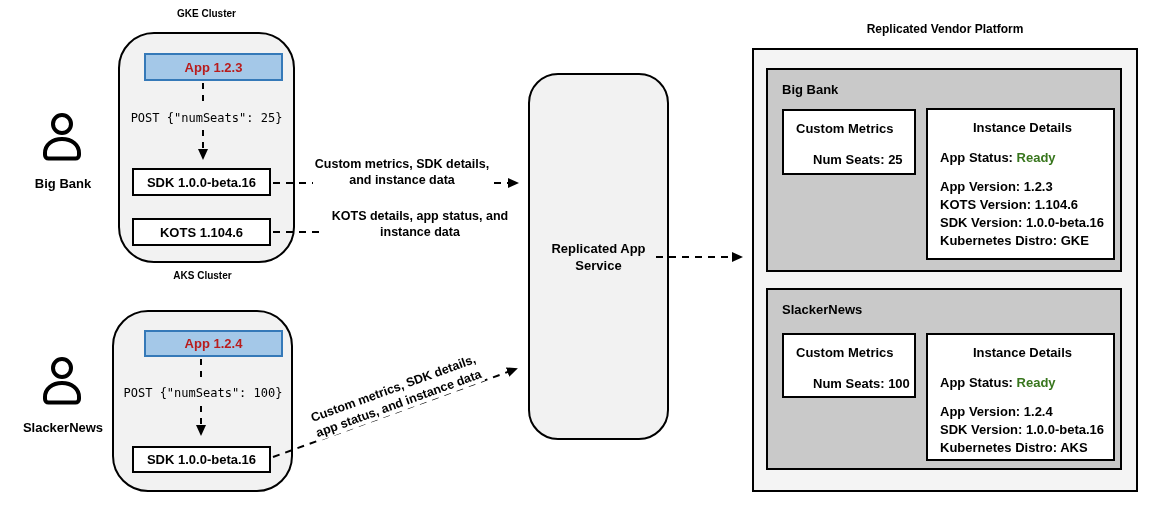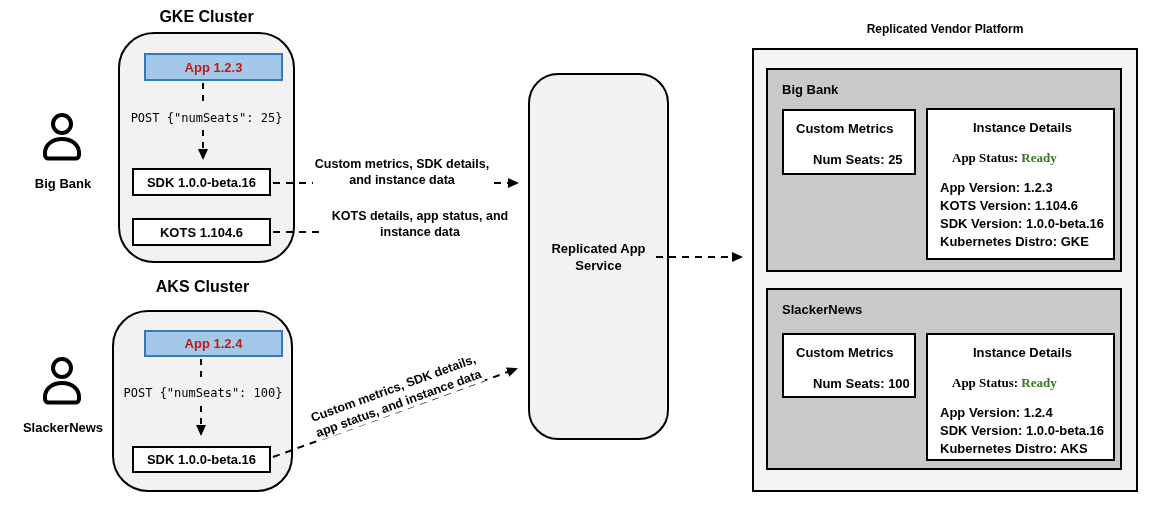--- a/index.html
+++ b/index.html
@@ -11,35 +11,35 @@
   
   .cluster{background:#f2f2f2;border:2px solid #000;border-radius:36px;}
   .servicebox{background:#f2f2f2;border:2px solid #000;border-radius:30px;
     display:flex;align-items:center;justify-content:center;text-align:center;
     font-weight:bold;font-size:13px;line-height:17px;}
   .appbox{background:#a4c8e8;border:2px solid #3579b8;color:#b91c1c;
     font-weight:bold;font-size:13px;text-align:center;display:flex;align-items:center;justify-content:center;margin-left:12px;}
   .wbox{background:#ffffff;border:2px solid #000;font-weight:bold;font-size:13px;
     text-align:center;display:flex;align-items:center;justify-content:center;}
   .posttext{font-family:"DejaVu Sans Mono","Liberation Mono",monospace;font-size:12px;text-align:center;}
-  .cluster-title{font-weight:bold;font-size:16px;text-align:center;}
+  .cluster-title{font-weight:bold;font-size:10px;text-align:center;}
   .user-label{font-weight:bold;font-size:13px;text-align:center;}
   
   .flowlabel{font-weight:bold;font-size:12.5px;line-height:16px;text-align:center;background:#ffffff;z-index:6;}
   .rot{transform:rotate(-20deg);}
   
   .platform{background:#f4f4f4;border:2px solid #000;}
   .platform-title{font-weight:bold;font-size:12px;text-align:center;}
   .customer{background:#c9c9c9;border:2px solid #000;}
   .customer-name{font-weight:bold;font-size:13px;}
   .metricsbox,.detailsbox{background:#fff;border:2px solid #000;font-weight:bold;font-size:13px;}
   .metricsbox .mtitle{margin:10px 0 0 12px;}
   .metricsbox .mvalue{margin:16px 0 0 29px;}
   .detailsbox .dtitle{margin:10px 8px 0 12px;padding-left:33px;}
-  .detailsbox .dstatus{margin:15px 0 0 24px;font-family:Liberation Serif, serif;}
+  .detailsbox .dstatus{margin:15px 0 0 12px;}
   .detailsbox .dlines{margin:13px 0 0 12px;line-height:18px;}
   .green{color:#38761d;}
   svg.overlay{position:absolute;left:0;top:0;z-index:5;pointer-events:none;}
   .person{display:block;}
 </style>
 </head>
 <body>
 
 <div id="stage">
 
@@ -59,21 +59,21 @@
   </div>
   <div class="abs user-label" style="left:8px;top:420px;width:110px;">SlackerNews</div>
 
   <div class="abs cluster-title" style="left:118px;top:8px;width:177px;">GKE Cluster</div>
   <div class="abs cluster" style="left:118px;top:32px;width:177px;height:231px;"></div>
   <div class="abs appbox" style="left:132px;top:53px;width:139px;height:28px;">App 1.2.3</div>
   <div class="abs posttext" style="left:118px;top:111px;width:177px;">POST {"numSeats": 25}</div>
   <div class="abs wbox" style="left:132px;top:168px;width:139px;height:28px;">SDK 1.0.0-beta.16</div>
   <div class="abs wbox" style="left:132px;top:218px;width:139px;height:28px;">KOTS 1.104.6</div>
 
-  <div class="abs cluster-title" style="left:112px;top:270px;width:181px;margin-top:8px;">AKS Cluster</div>
+  <div class="abs cluster-title" style="left:112px;top:270px;width:181px;">AKS Cluster</div>
   <div class="abs cluster" style="left:112px;top:310px;width:181px;height:182px;"></div>
   <div class="abs appbox" style="left:132px;top:330px;width:139px;height:27px;">App 1.2.4</div>
   <div class="abs posttext" style="left:108px;top:386px;width:190px;">POST {"numSeats": 100}</div>
   <div class="abs wbox" style="left:132px;top:446px;width:139px;height:27px;">SDK 1.0.0-beta.16</div>
 
   <div class="abs servicebox" style="left:528px;top:73px;width:141px;height:367px;padding:0 14px;text-align:center;">Replicated App Service</div>
 
   <svg class="overlay" width="1166" height="516" viewBox="0 0 1166 516">
     <defs>
       <marker id="ah" markerWidth="11" markerHeight="10" refX="9" refY="5" orient="auto" markerUnits="userSpaceOnUse">

